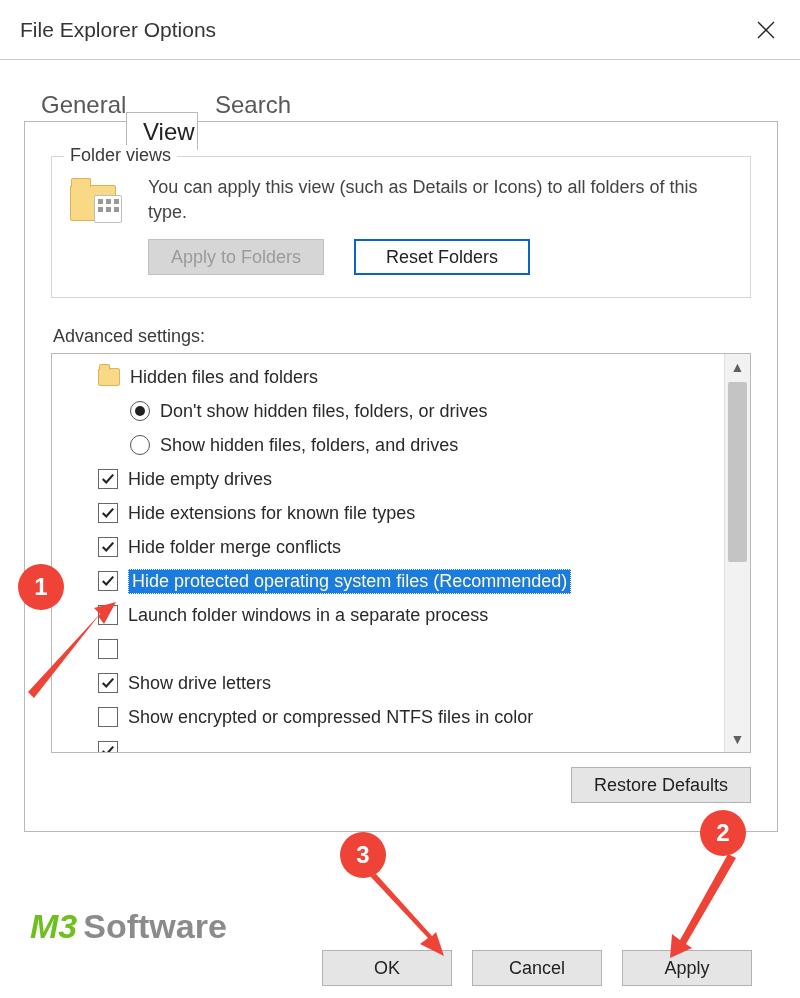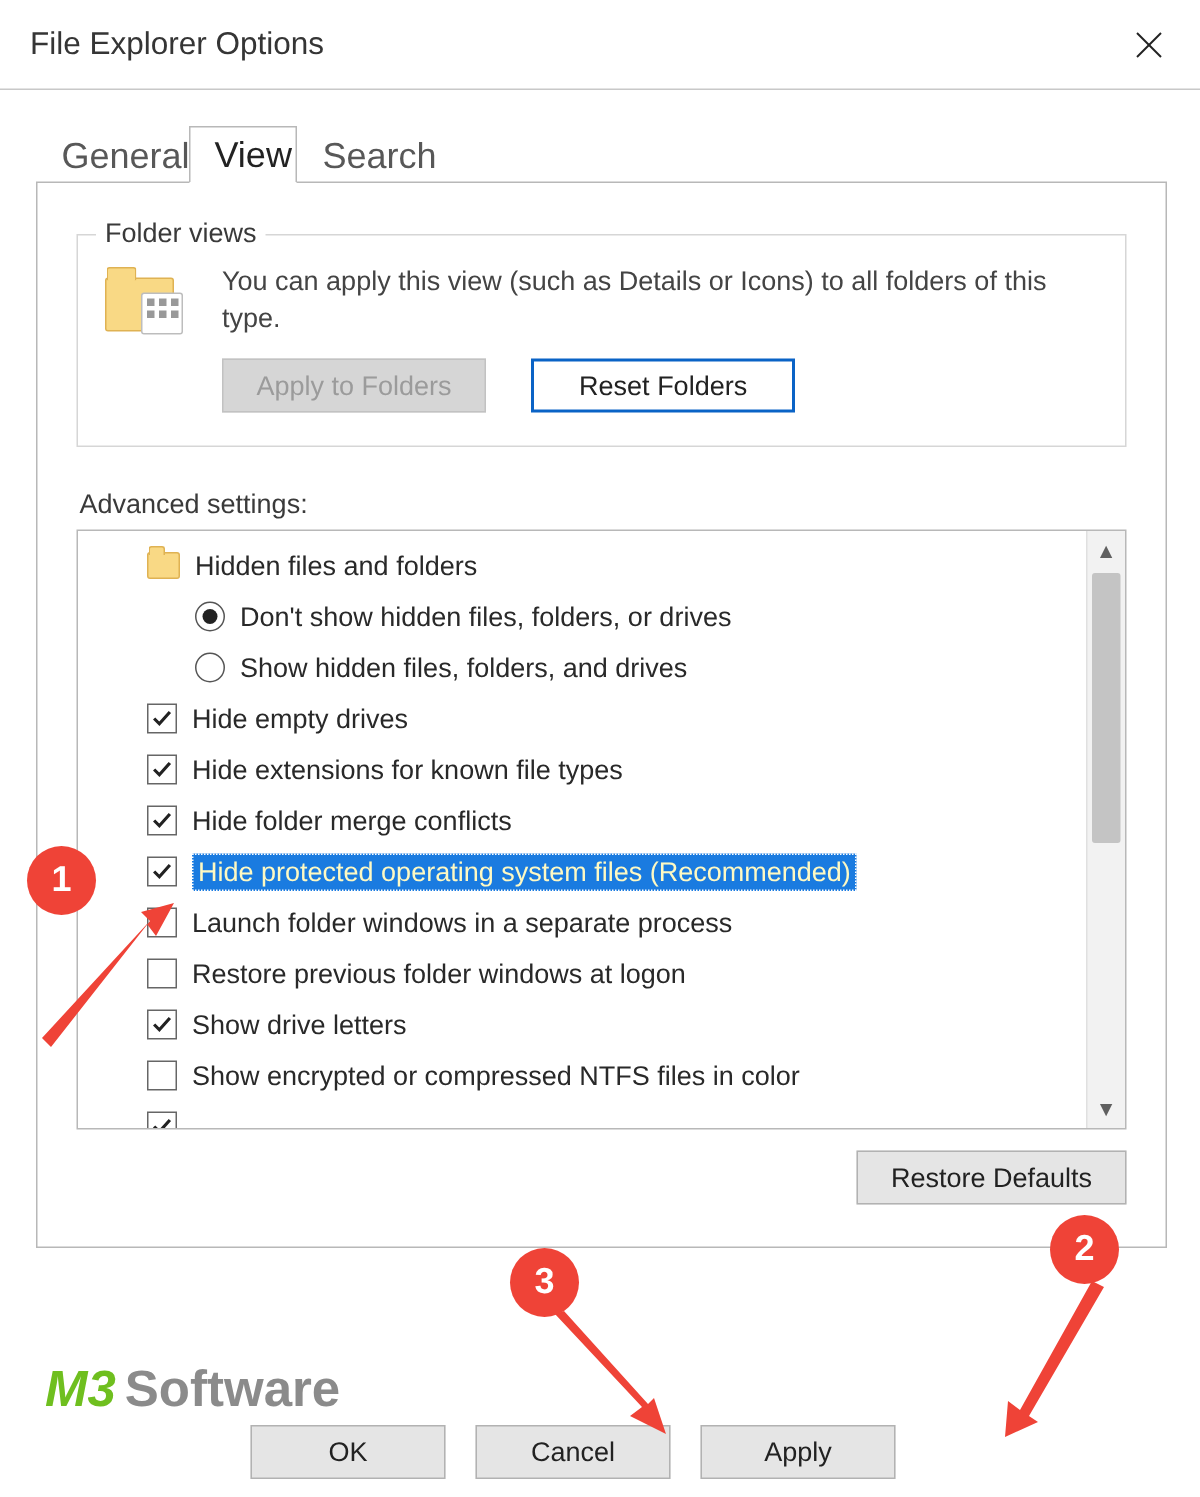--- a/index.html
+++ b/index.html
@@ -52,21 +52,21 @@
   .tab.active {
     background:#fff;
     color:#222;
     border:1px solid #b8b8b8;
     border-bottom:1px solid #fff;
     top:0;
     height:38px;
     line-height:38px;
   }
   .tab.t1 { left:0; width:102px; }
-  .tab.t2 { left:102px; width:72px; }
+  .tab.t2 { left:102px; width:72px;margin-top:28px; }
   .tab.t3 { left:174px; width:90px; }
 
   .panel {
     border:1px solid #b8b8b8;
     border-top:none;
     margin:0 22px 0 24px;
     padding:16px 26px 28px 26px;
     background:#fff;
   }
 
@@ -178,22 +178,22 @@
     outline:1px dotted #fff;
     outline-offset:-1px;
   }
 
   
   .restore-row { text-align:right; margin-top:14px; }
 
   .dialog-buttons {
     position:absolute;
     left:0; right:0; bottom:12px;
-    display:flex; justify-content:center; gap:20px;
-    padding-right:36px;
+    display:flex; justify-content:flex-end; gap:20px;
+    padding-right:48px;
   }
   .dialog-buttons .btn { width:130px; text-align:center; padding:0; }
 
   
   .watermark {
     position:absolute;
     left:30px; bottom:52px;
     font-size:34px;
     font-weight:700;
     color:#8b8b8b;
@@ -304,21 +304,20 @@
             </svg>
           </div>
           <span class="lbl">Hide protected operating system files (Recommended)</span>
         </div>
         <div class="row indent1">
           <div class="cb"></div>
           <span class="lbl">Launch folder windows in a separate process</span>
         </div>
         <div class="row indent1">
           <div class="cb"></div>
-          <span class="lbl">Restore previous folder windows at logon</span>
         </div>
         <div class="row indent1">
           <div class="cb">
             <svg viewBox="0 0 16 16">
               <polyline points="2,8 6,12 14,3" fill="none"></polyline>
             </svg>
           </div>
           <span class="lbl">Show drive letters</span>
         </div>
         <div class="row indent1">

